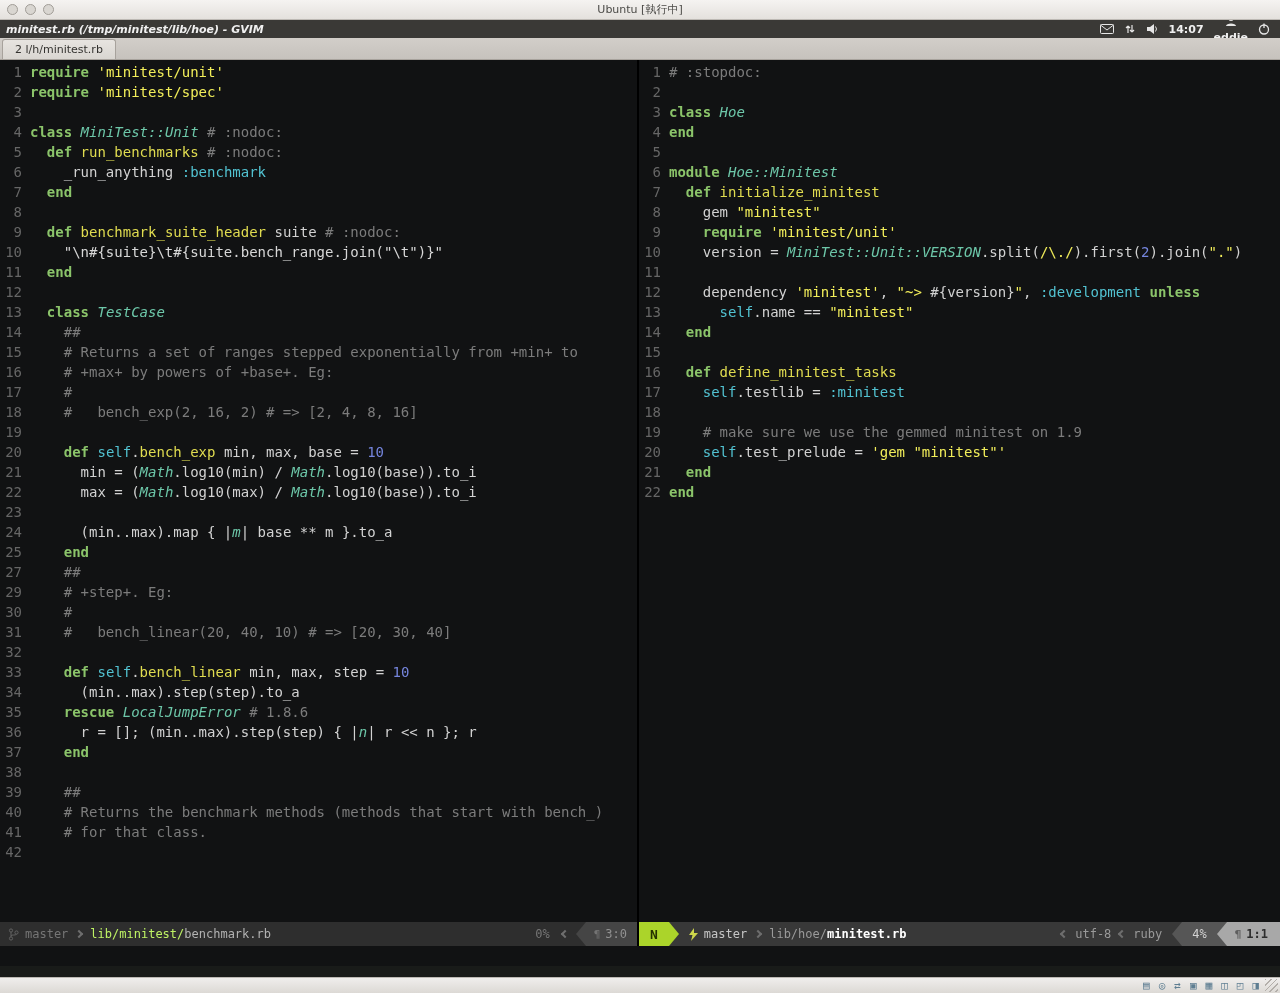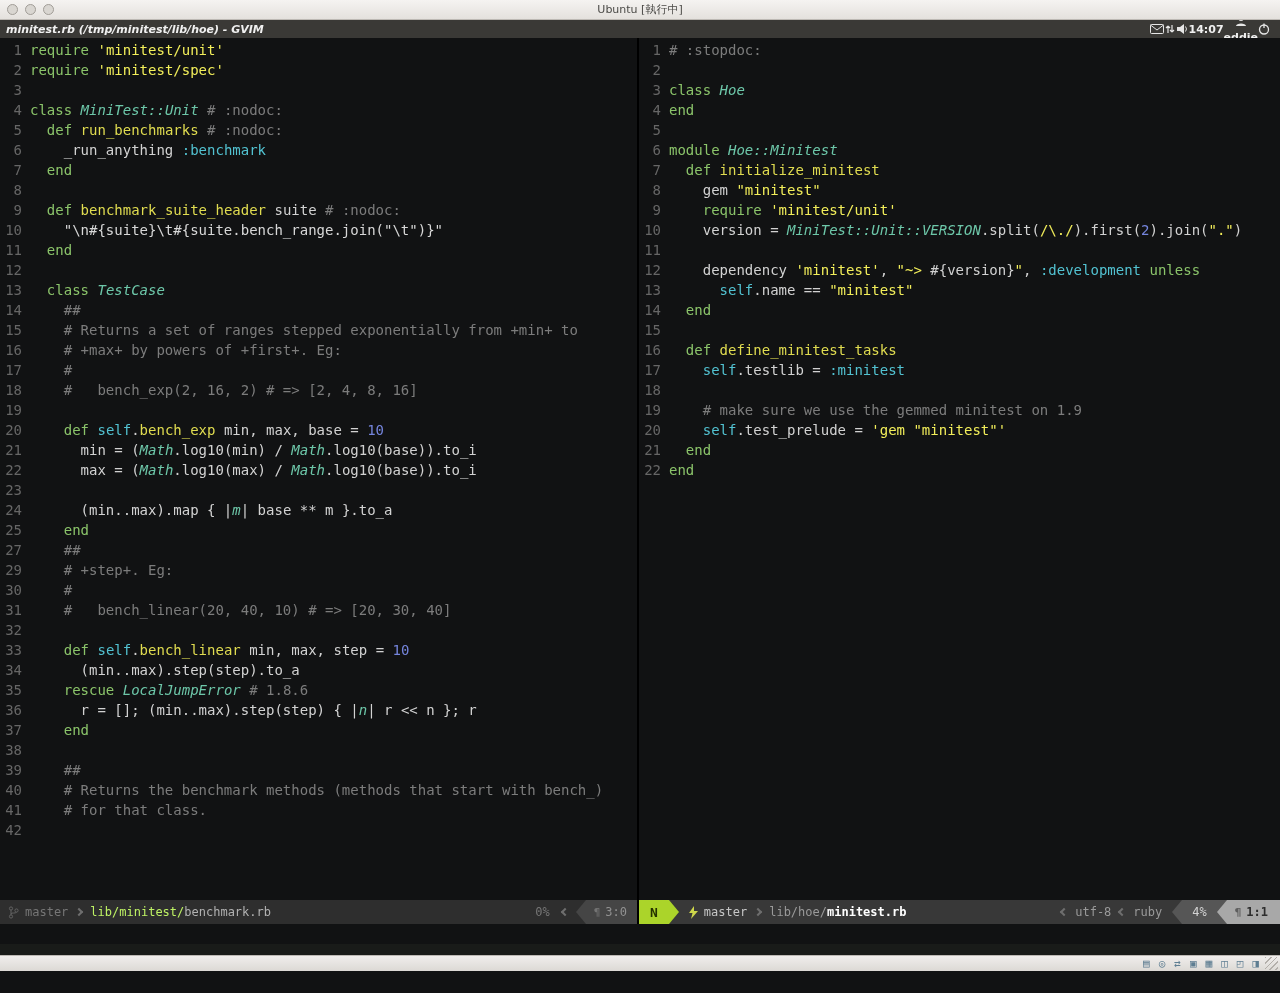--- a/index.html
+++ b/index.html
@@ -25,21 +25,21 @@
     font:11px "DejaVu Sans", sans-serif; color:#4b4a47;
   }
 
   
   .panel {
     height:18px; flex:0 0 18px; background:#3a3936;
     display:flex; align-items:center;
     font:bold 11px "DejaVu Sans", sans-serif; color:#f0f0f0;
   }
   .panel-title { padding-left:6px; flex:1; white-space:nowrap; overflow:hidden;font-style:italic; }
-  .panel-right { display:flex; align-items:center; padding-right:10px; }
+  .panel-right { display:flex; align-items:center; gap:10px; padding-right:10px; }
   .panel-right svg { display:block; }
   .pclock { font-weight:bold; }
   .puser-wrap { display:flex; align-items:center; gap:4px;flex-direction:column; }
 
   
   .tabbar {
     height:22px; flex:0 0 22px;
     background:linear-gradient(#d2cec9,#c6c2bd);
     border-bottom:1px solid #a7a29c;
     display:flex; align-items:flex-end;
@@ -65,21 +65,21 @@
     font-size:14px; line-height:20px; color:#d2d2d2;
   }
   .row { display:flex; align-items:flex-start; min-height:20px; }
   .ln {
     flex:0 0 30px; width:30px; text-align:right; padding-right:8px;
     color:#666; user-select:none;
   }
   .code { flex:1; min-height:20px; white-space:pre-wrap; overflow-wrap:break-word; padding-right:24px; }
 
   
-  .k  { color:#8bc46a; }
+  .k  { color:#8bc46a;font-weight:bold; }
   .s  { color:#f2ee5a; }
   .c  { color:#7c7c7c; }
   .m  { color:#e0dc50; }
   .t  { color:#6dc7a9; font-style:italic; }
   .y  { color:#52c2d1; }
   .n  { color:#7585dd; }
   .sf { color:#52c2d1;margin-top:8px; }
   .w  { color:#d8d8d8; }
   .rx { color:#f2ee5a; }
   .i  { color:#6dc7a9; font-style:italic; }
@@ -187,20 +187,25 @@
       </span>
       <span>
         <svg width="12" height="12">
             <circle cx="6" cy="6.5" r="4.5" fill="none" stroke="#e6e6e6" stroke-width="1.3"></circle>
             <line x1="6" y1="0.5" x2="6" y2="5" stroke="#e6e6e6" stroke-width="1.3"></line>
           </svg>
       </span>
     </div>
   </div>
 
+  <div class="tabbar">
+    <div class="tab">
+      <span>2 l/h/minitest.rb</span>
+    </div>
+  </div>
 
   <div class="editor">
 
     <div class="pane pane-left">
       <div class="code-area">
           <div class="row">
             <span class="ln">1</span>
             <span class="code"><span class="k">require</span><span> </span><span class="s">'minitest/unit'</span></span>
           </div>
           <div class="row">
@@ -254,21 +259,21 @@
           <div class="row">
             <span class="ln">14</span>
             <span class="code"><span>    </span><span class="c">##</span></span>
           </div>
           <div class="row">
             <span class="ln">15</span>
             <span class="code"><span>    </span><span class="c"># Returns a set of ranges stepped exponentially from +min+ to</span></span>
           </div>
           <div class="row">
             <span class="ln">16</span>
-            <span class="code"><span>    </span><span class="c"># +max+ by powers of +first+. Eg:</span></span>
+            <span class="code"><span>    </span><span class="c"># +max+ by powers of +base+. Eg:</span></span>
           </div>
           <div class="row">
             <span class="ln">17</span>
             <span class="code"><span>    </span><span class="c">#</span></span>
           </div>
           <div class="row">
             <span class="ln">18</span>
             <span class="code"><span>    </span><span class="c">#   bench_exp(2, 16, 2) # =&gt; [2, 4, 8, 16]</span></span>
           </div>
           <div class="row">

